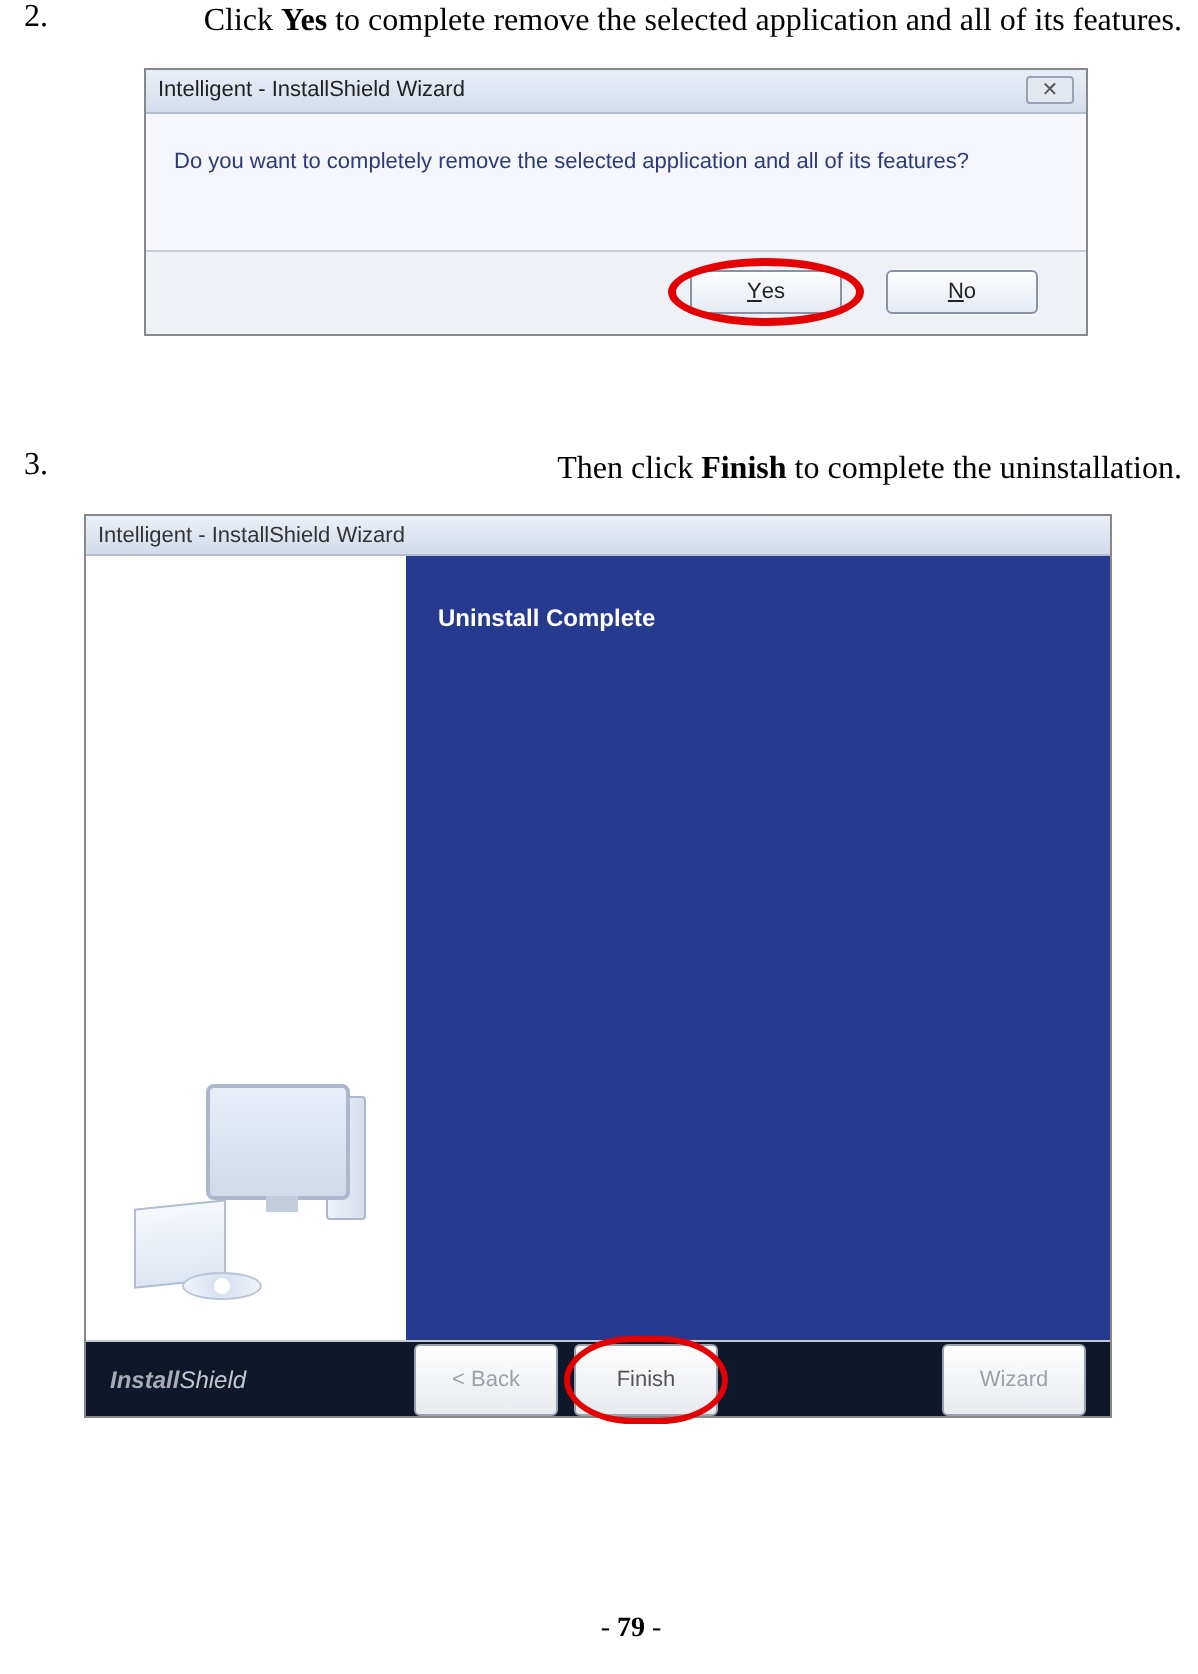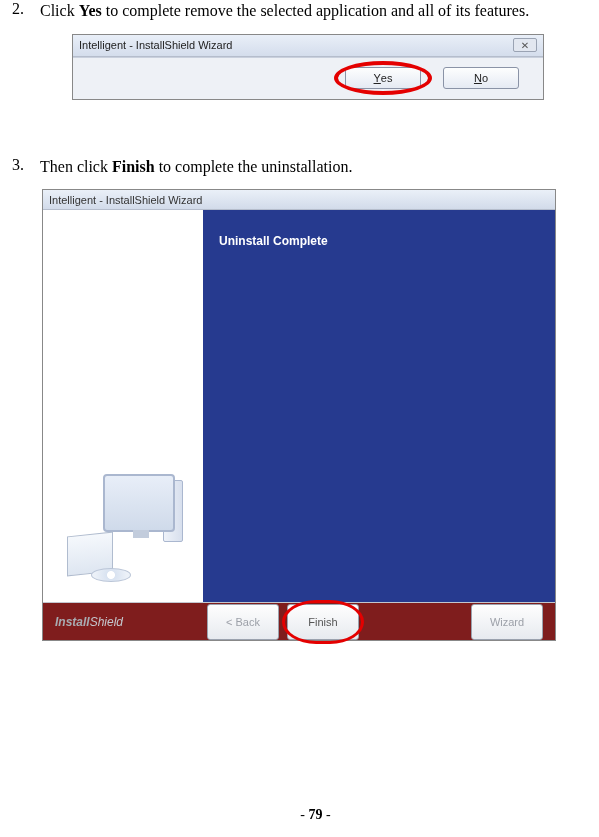--- a/index.html
+++ b/index.html
@@ -8,21 +8,21 @@
       height: 837px;
       background: white;
       font-family: "Times New Roman", serif;
       font-size: 16px;
       color: black;
       position: relative;
     }
     .step-wrapper { padding: 0 0 0 12px; }
     .step-row { display: flex; margin-bottom: 4px; }
     .step-num { width: 28px; flex-shrink: 0; }
-    .step-text { flex: 1; padding-right: 8px; line-height: 1.35; }
+    .step-text { flex: 1; padding-right: 8px; line-height: 1.35; text-align: right; }
     .step-text .bold { font-weight: bold; }
 
     
     .dialog1 {
       margin: 12px 0 0 72px;
       width: 472px;
       border: 1px solid #888;
       background: #f4f6fb;
       font-family: "Segoe UI", Tahoma, sans-serif;
     }
@@ -180,21 +180,21 @@
     .dialog2-right {
       flex: 1;
       background: #263a8f;
       color: #fff;
       padding: 24px 16px;
     }
     .uninstall-title { font-weight: bold; font-size: 12px; margin-bottom: 16px; }
     .uninstall-msg { font-size: 10px; color: #cfd7f0; }
     .dialog2-footer {
       height: 38px;
-      background: #7f1d1d;
+      background: #0f172a;
       border-top: 1px solid #c3c7cf;
       display: flex;
       align-items: center;
       padding: 0 12px;
       gap: 8px;
     }
     .install-brand {
       font-size: 12px;
       color: #a8abb1;
       font-weight: bold;
@@ -252,20 +252,21 @@
   </div>
 </div>
 
 <div class="dialog1">
   <div class="dialog1-titlebar">
     <span class="dialog1-title">Intelligent - InstallShield Wizard</span>
     <div class="dialog1-close">
       <span>✕</span>
     </div>
   </div>
+  <div class="dialog1-body">Do you want to completely remove the selected application and all of its features?</div>
   <div class="dialog1-footer">
     <div class="win-btn circled-red">
       <span class="mnemonic">Y</span>
         <span>es</span>
     </div>
     <div class="win-btn">
       <span class="mnemonic">N</span>
         <span>o</span>
     </div>
   </div>

